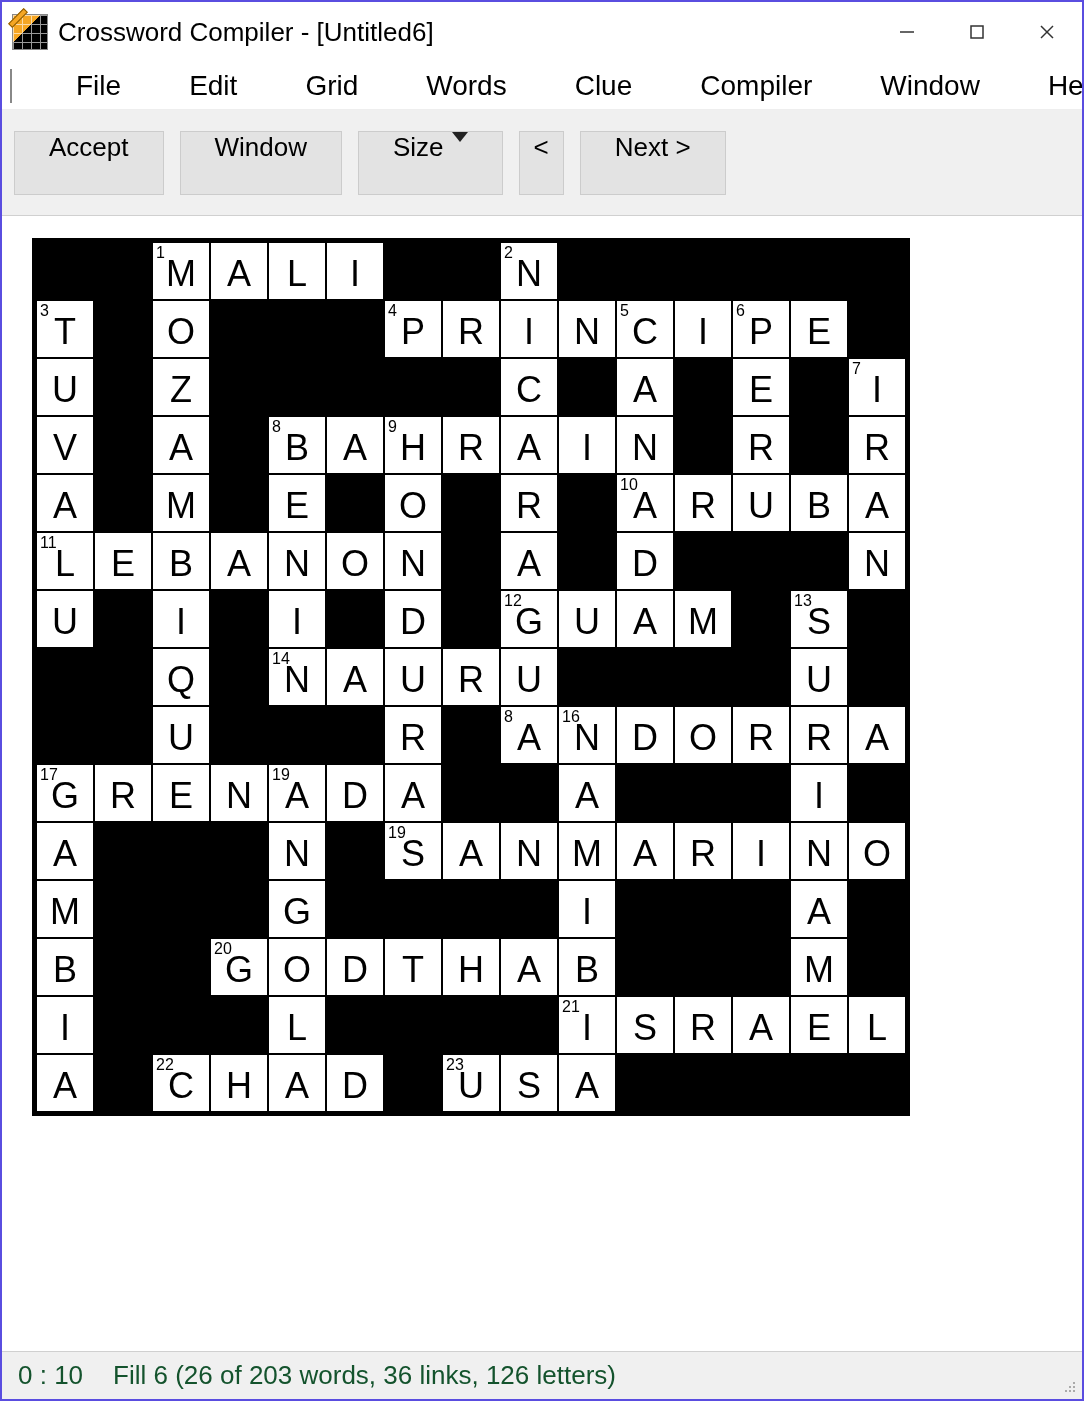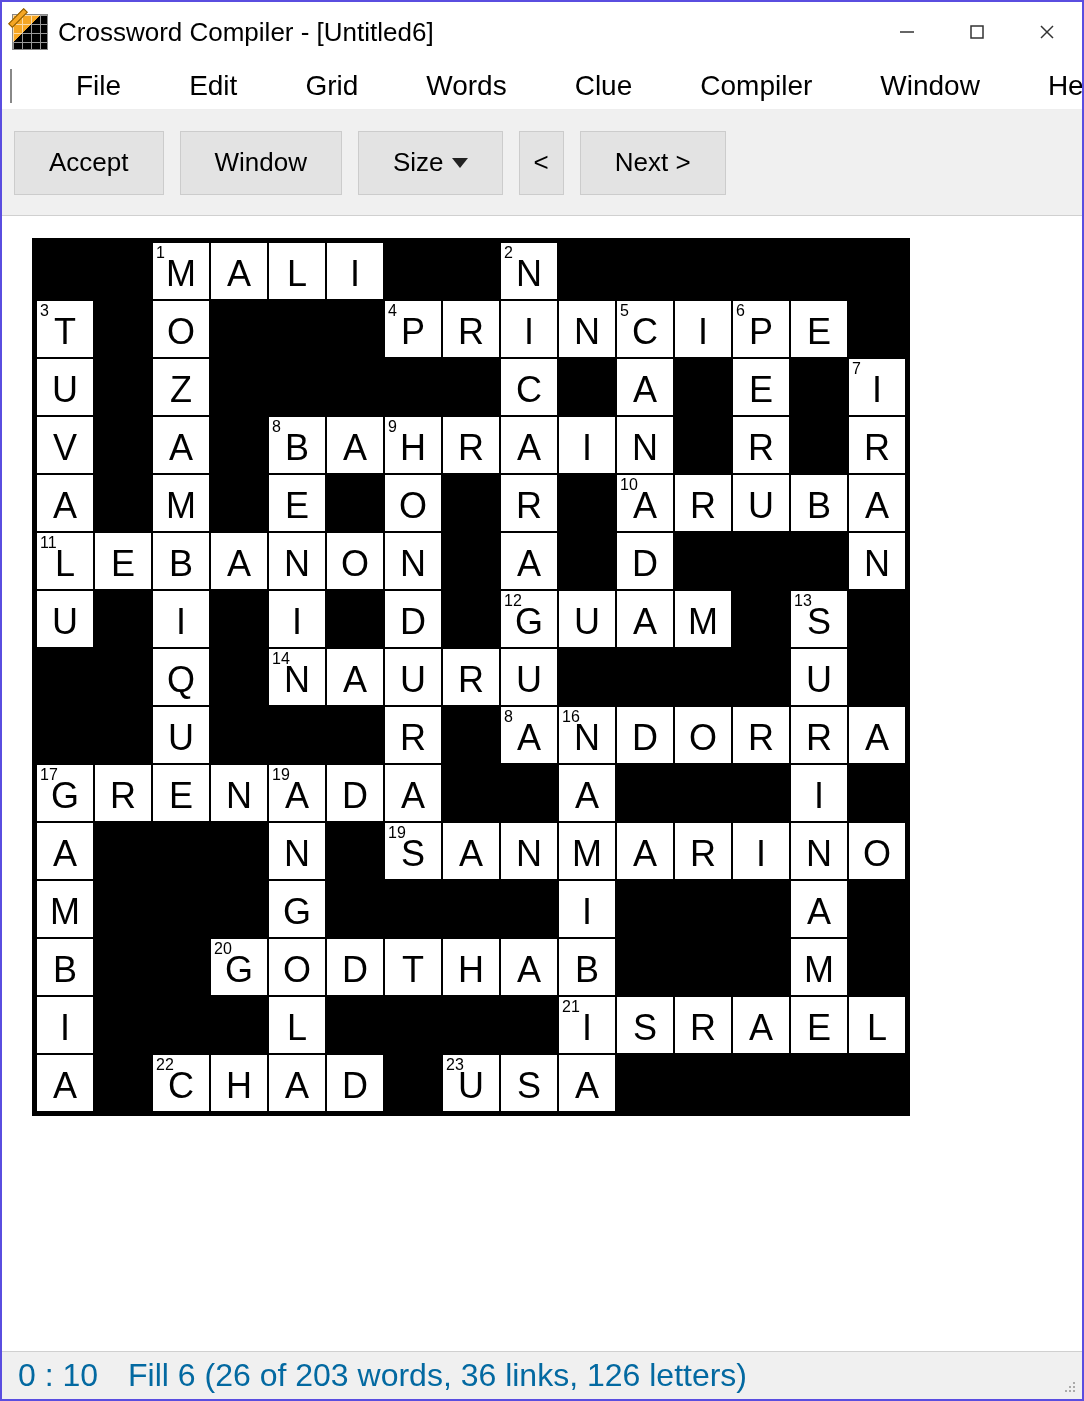--- a/index.html
+++ b/index.html
@@ -130,21 +130,20 @@
     align-items: center;
     padding: 0 12px;
     gap: 16px;
   }
   .tool-btn {
     height: 64px;
     padding: 0 34px;
     background: #e3e3e3;
     border: 1px solid #ccc;
     display: flex;
-    align-items: center;
     justify-content: center;
     font-size: 26px;
     color: #000;
     gap: 8px;
   }
   .tool-btn.small { padding: 0 14px; min-width: 42px; }
   .dropdown-arrow {
     width: 0; height: 0;
     border-left: 8px solid transparent;
     border-right: 8px solid transparent;
@@ -191,22 +190,22 @@
   
   .statusbar {
     position: absolute;
     bottom: 0; left: 0; right: 0;
     height: 48px;
     background: #f0f0f0;
     border-top: 1px solid #d0d0d0;
     display: flex;
     align-items: center;
     padding: 0 16px;
-    font-size: 32px;
-    color: #0369a1;
+    font-size: 26px;
+    color: #14532d;
     gap: 30px;
   }
   .grip {
     position: absolute;
     right: 4px;
     bottom: 4px;
     width: 16px;
     height: 16px;
     background-image:
       radial-gradient(circle at 12px 4px, #aaa 1.5px, transparent 0),

